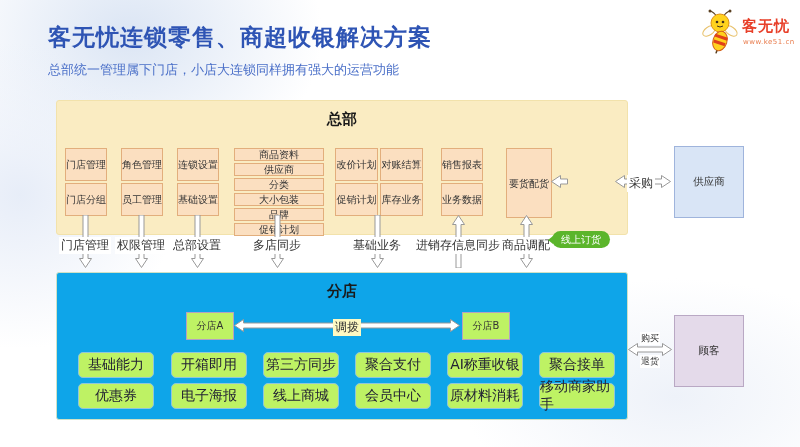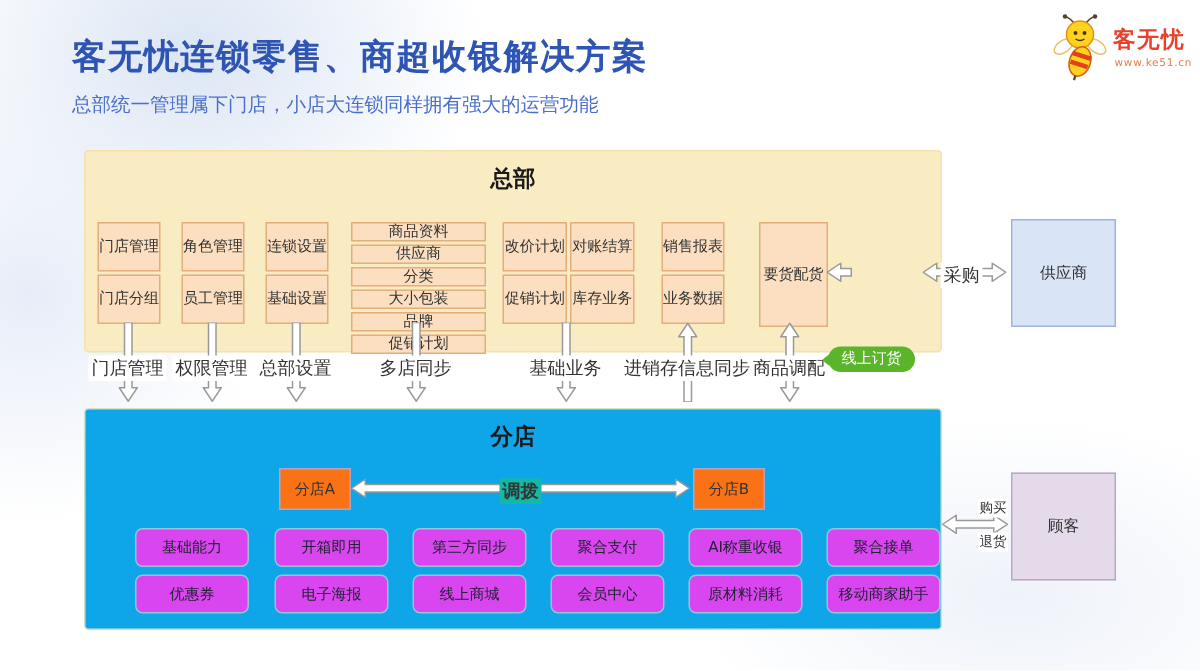--- a/index.html
+++ b/index.html
@@ -18,34 +18,34 @@
   .logo{position:absolute;left:702px;top:8px;width:96px;height:50px;}
   .logo .brand{position:absolute;left:40px;top:9px;font-size:15px;font-weight:bold;color:#e8402a;letter-spacing:1px;}
   .logo .url{position:absolute;left:41px;top:30px;font-size:7px;color:#e87a4a;letter-spacing:.5px;}
   .section{position:absolute;border-radius:3px;}
   .sec-hq{left:56px;top:100px;width:570px;height:133px;background:#faecc2;border:1px solid #f2e2ab;}
   .sec-branch{left:56px;top:272px;width:570px;height:146px;background:#0ea5e9;border:1px solid #cfe2c6;}
   .sec-title{position:absolute;left:0;width:100%;text-align:center;font-size:15px;font-weight:bold;color:#1a1a1a;}
   .grp{position:absolute;display:grid;gap:2px;}
   .cell{background:#fbdfc0;border:1px solid #e2ae7c;display:flex;align-items:center;justify-content:center;
         font-size:10px;color:#333;text-align:center;line-height:1.1;}
-  .bluebox{position:absolute;width:74px;height:24px;background:#d946ef;border:1px solid #8fc6dc;border-radius:5px;
-           display:flex;align-items:center;justify-content:center;font-size:10px;color:#223;margin-left:12px;}
-  .storebox{position:absolute;width:46px;height:26px;background:#f97316;border:1px solid #b5a2c2;
+  .bluebox{position:absolute;width:74px;height:24px;background:#bef264;border:1px solid #8fc6dc;border-radius:5px;
+           display:flex;align-items:center;justify-content:center;font-size:14px;color:#223;}
+  .storebox{position:absolute;width:46px;height:26px;background:#bef264;border:1px solid #b5a2c2;
             display:flex;align-items:center;justify-content:center;font-size:10px;color:#333;}
   .extbox{position:absolute;width:68px;height:70px;display:flex;align-items:center;justify-content:center;
           font-size:10.5px;color:#333;}
   .ext-supplier{left:674px;top:146px;background:#d9e5f6;border:1px solid #9fb4dc;}
   .ext-customer{left:674px;top:315px;background:#e4daea;border:1px solid #b9a8c4;}
   .arr{position:absolute;z-index:2;}
   .arr polygon{fill:#ffffff;stroke:#999;stroke-width:1;}
   .flow-label{position:absolute;transform:translateX(-50%);font-size:12px;color:#333;background:#fff;
               padding:0 2px;white-space:nowrap;z-index:3;}
-  .flow-label.on-green{background:#14b8a6;font-weight:bold;}
-  .flow-label.tiny{font-size:9px;padding:0 1px;margin-left:12px;}
+  .flow-label.on-green{background:#fef9c3;}
+  .flow-label.tiny{font-size:9px;padding:0 1px;}
   .pill{position:absolute;left:552px;top:231px;height:17px;line-height:17px;padding:0 9px;border-radius:9px;
         background:#5bb52b;color:#fff;font-size:10px;z-index:3;}
   .pill::before{content:"";position:absolute;left:-4px;top:4.5px;width:0;height:0;
                 border-top:4px solid transparent;border-bottom:4px solid transparent;border-right:5px solid #5bb52b;}
 </style>
 </head>
 <body>
 
 <div id="stage">
 

